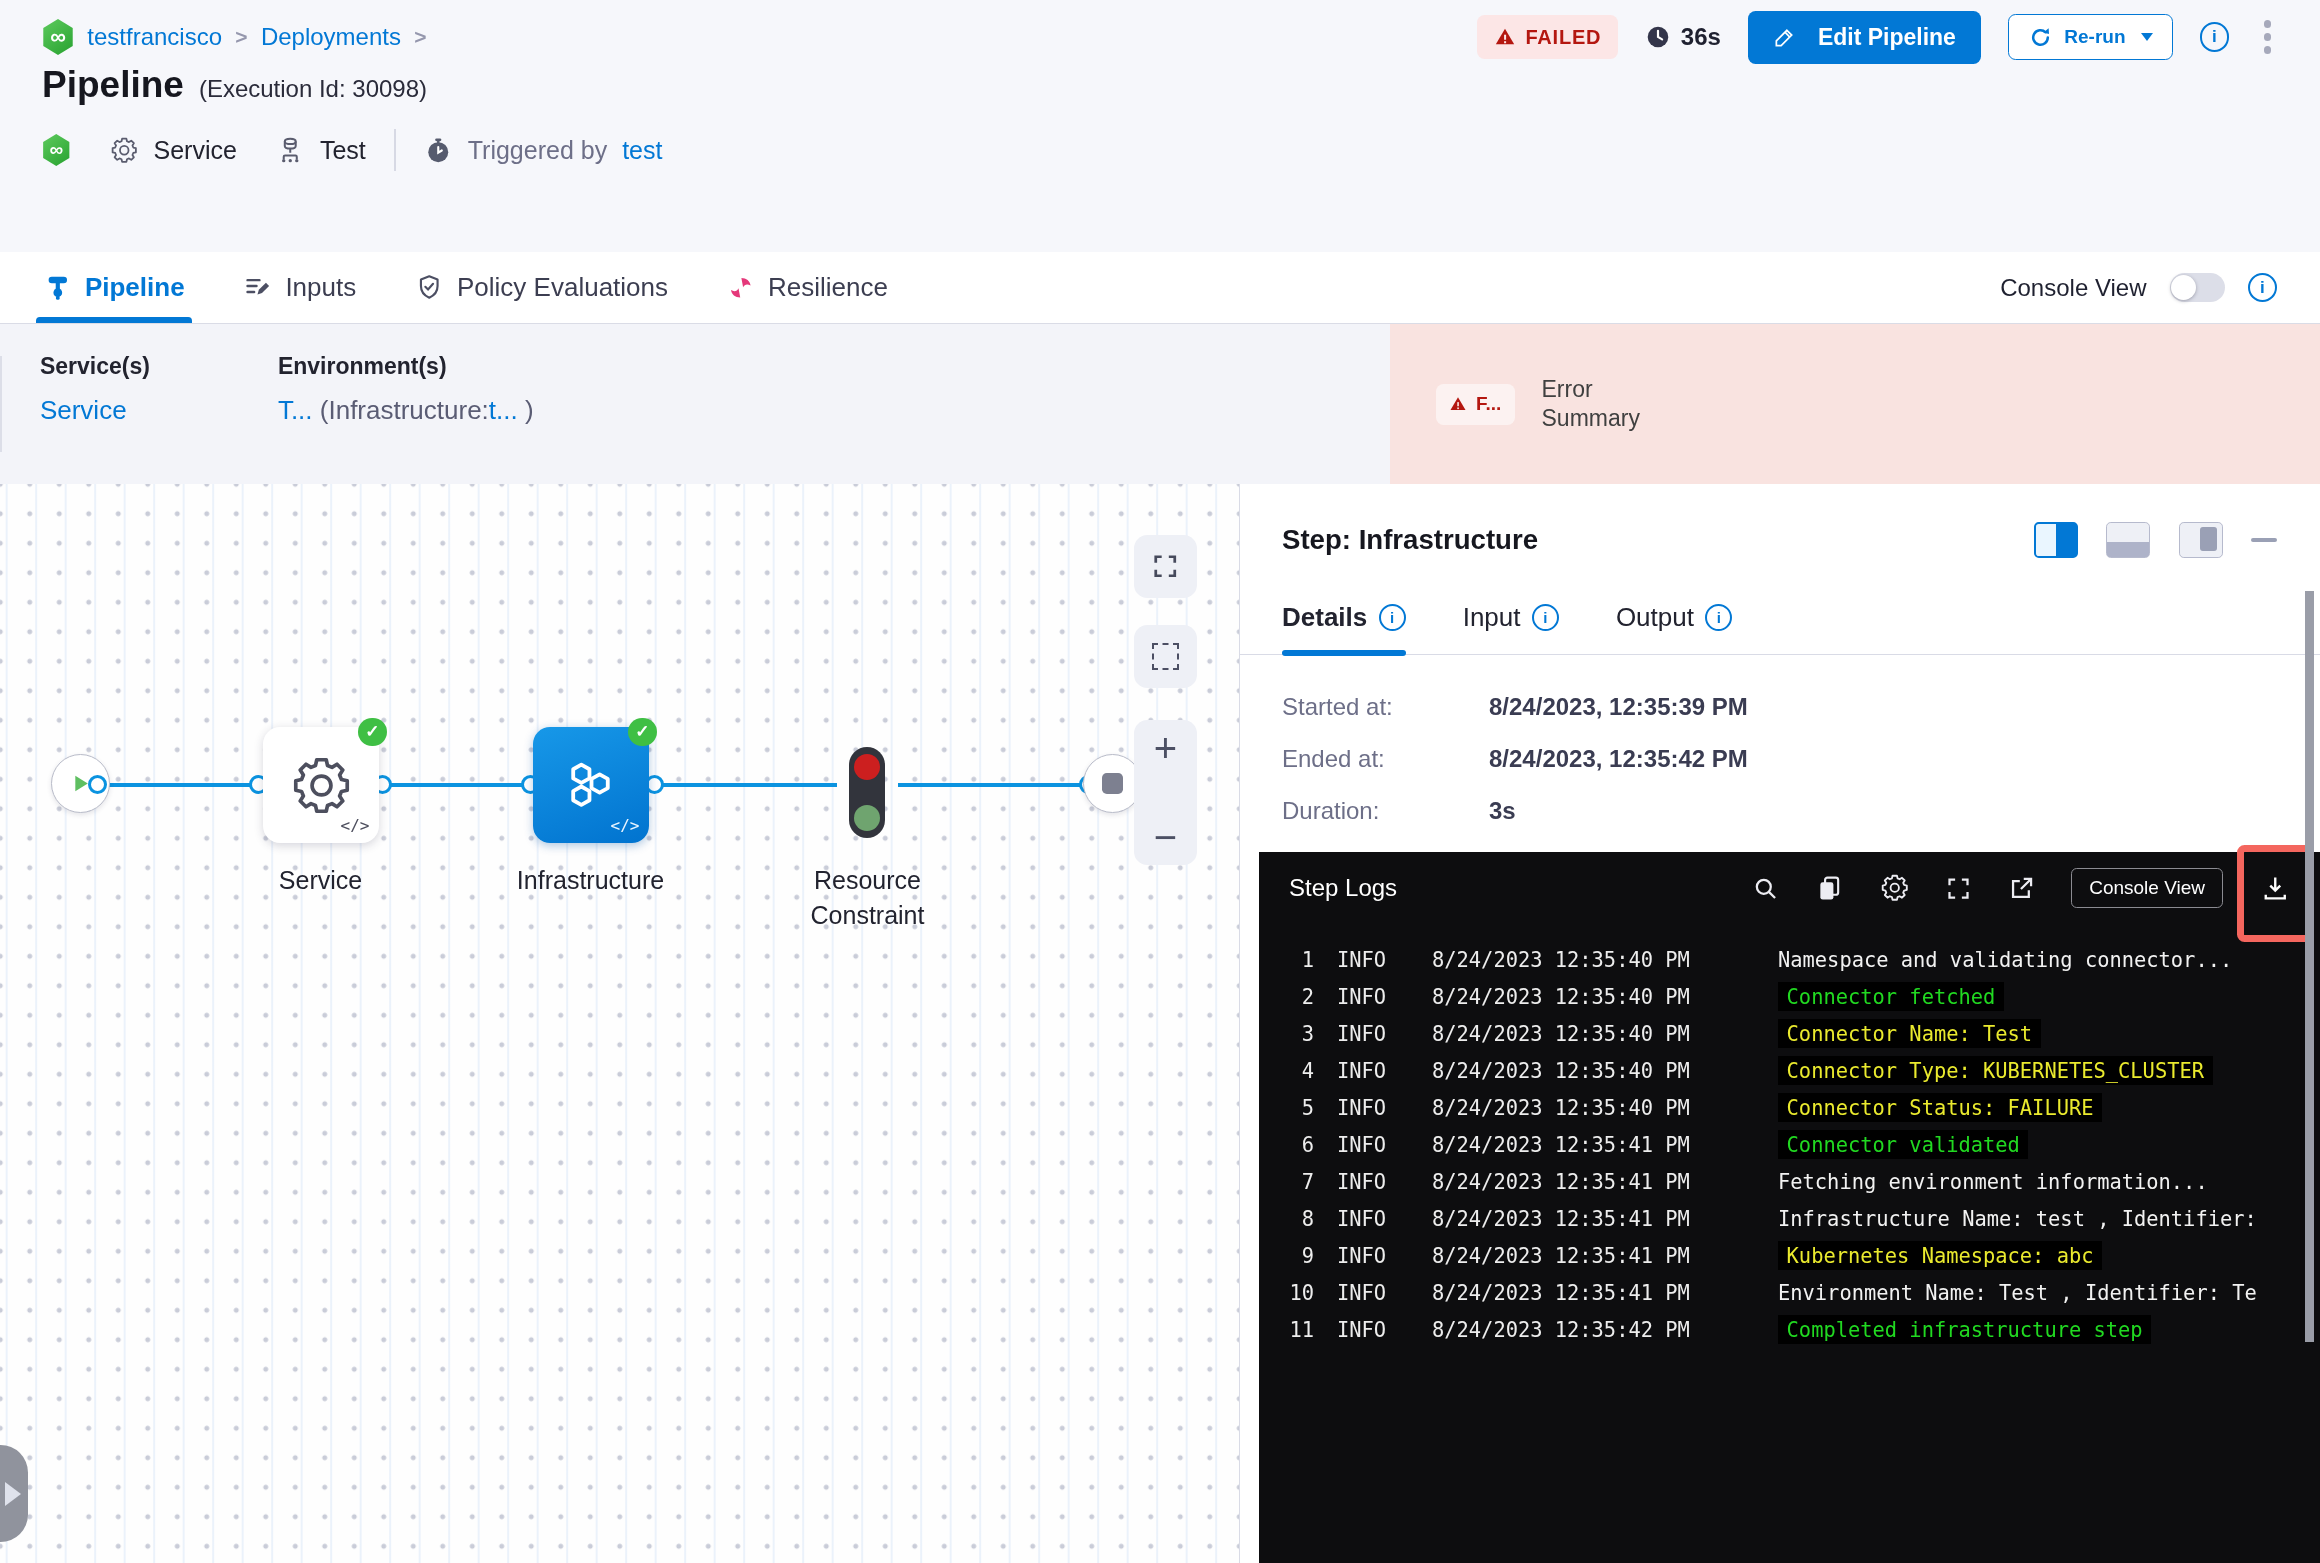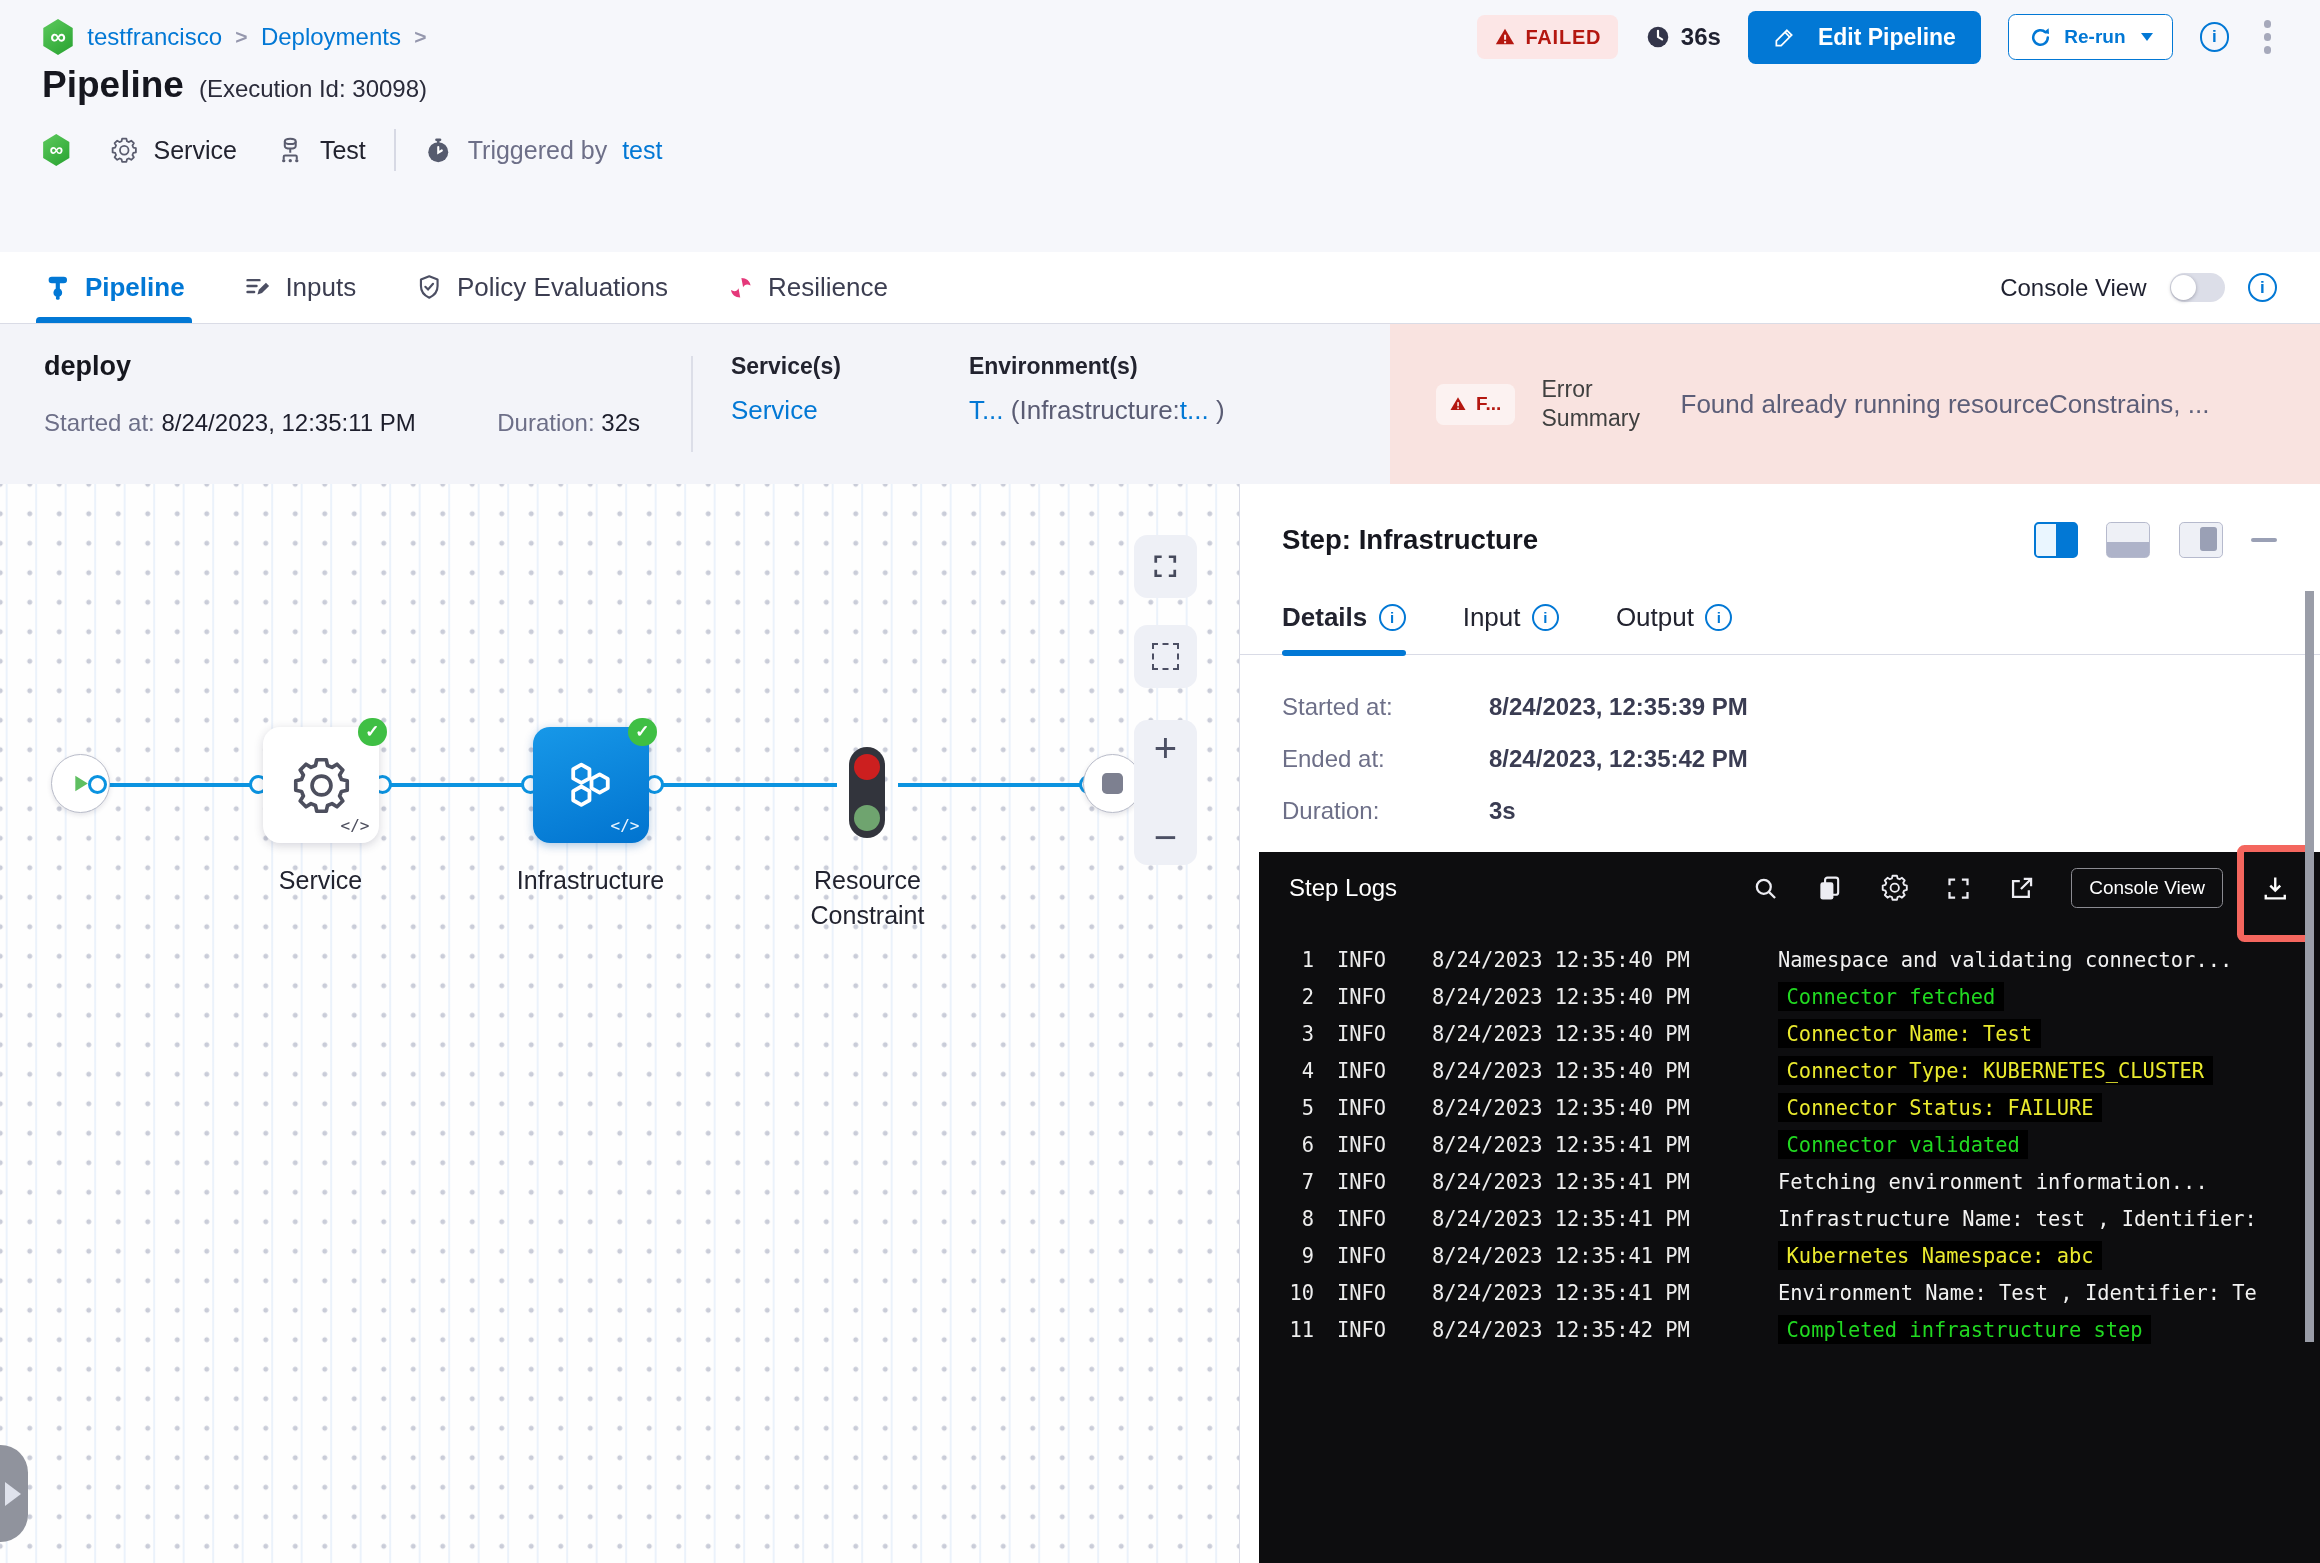--- a/index.html
+++ b/index.html
@@ -261,31 +261,20 @@
   <div class="tabbar-right">
     <span>Console View</span>
     <div class="toggle">
         <i></i>
       </div>
     <span class="info-i"></span>
   </div>
 </div>
 
 <div class="summary">
-  <div class="sum-a">
-    <div class="stage-name">deploy</div>
-    <div class="sum-times">
-      <div>
-        <span class="muted">Started at:</span><span> 8/24/2023, 12:35:11 PM</span>
-      </div>
-      <div class="dur-block">
-        <span class="muted">Duration:</span><span> 32s</span>
-      </div>
-    </div>
-  </div>
   <div class="sum-divider"></div>
   <div class="sum-b">
     <div class="sum-head">Service(s)</div>
     <div class="sum-link blue">Service</div>
   </div>
   <div class="sum-c">
     <div class="sum-head">Environment(s)</div>
     <div class="env-line">
       <span class="blue">T...</span><span> (Infrastructure:</span><span class="blue">t...</span><span> )</span>
     </div>
@@ -296,21 +285,20 @@
           <path d="M12 3 22 20H2Z" fill="#b41710"></path>
           <rect x="11" y="9.5" width="2.2" height="5.5" fill="#f9e3e0"></rect>
           <rect x="11" y="16.6" width="2.2" height="2.2" fill="#f9e3e0"></rect>
         </svg>
       <span>F...</span>
     </div>
     <div class="err-label">
       <div>Error</div>
       <div>Summary</div>
     </div>
-    <div class="err-msg">Found already running resourceConstrains, ...</div>
   </div>
 </div>
 
 <div class="main">
 
   <div class="canvas">
     <div class="gline" style="left:81px;width:177px;"></div>
     <div class="gline" style="left:381px;width:148px;"></div>
     <div class="gline" style="left:653px;width:184px;"></div>
     <div class="gline" style="left:898px;width:190px;"></div>

